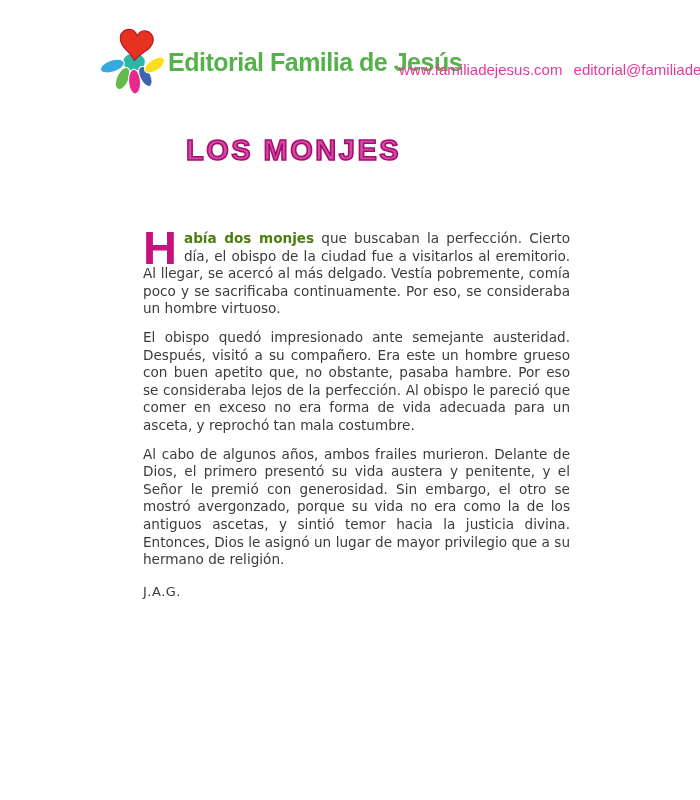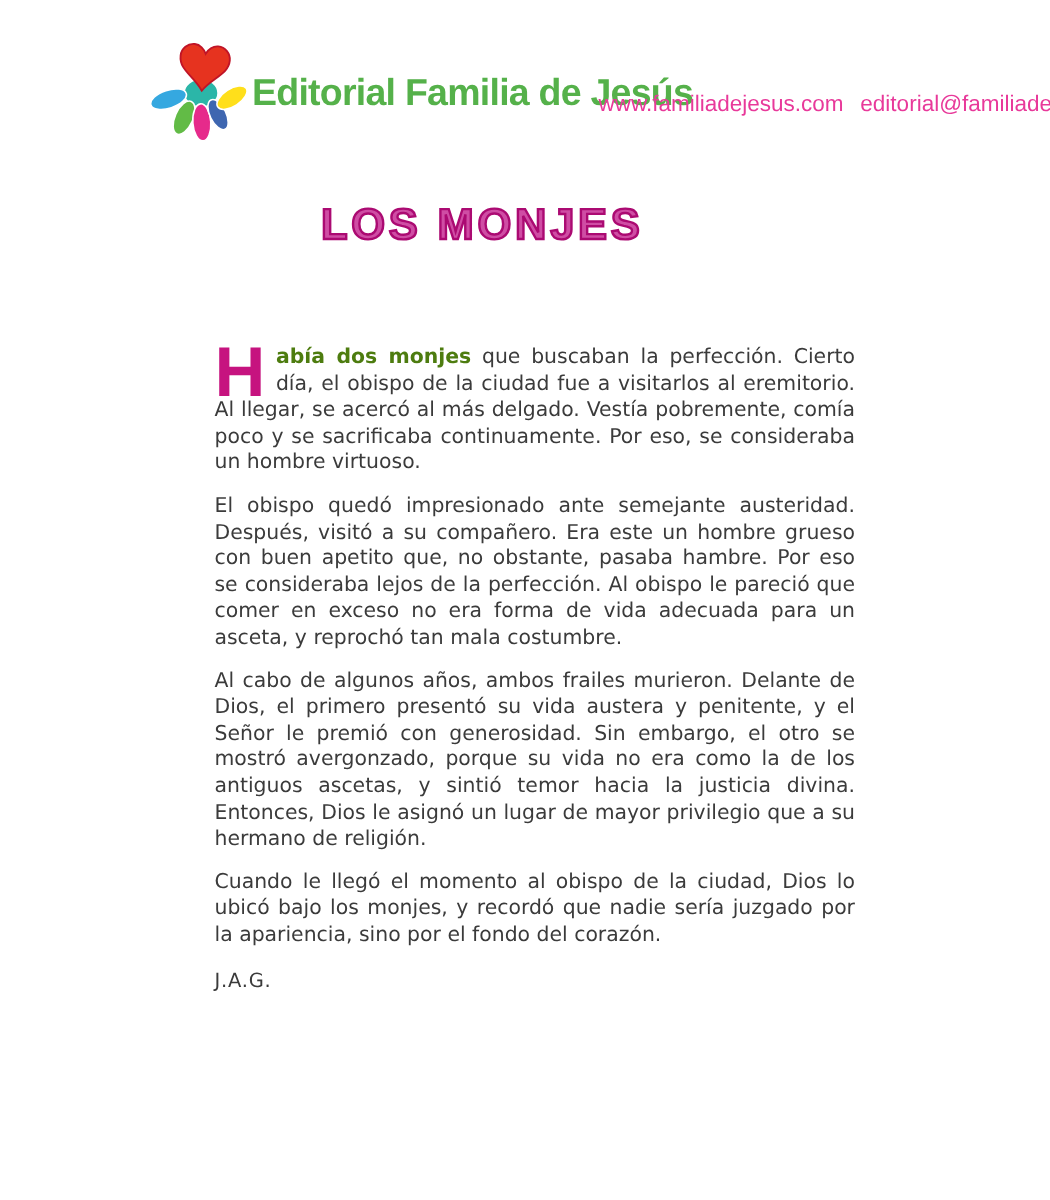--- a/index.html
+++ b/index.html
@@ -28,21 +28,20 @@
   .contact span { margin-right: 7px; }
   .contact span:last-child { margin-right: 0; }
 
   
   .title {
     position: absolute; left: 0; top: 134px; width: 587px;
     margin: 0; text-align: center;
     font-family: "Liberation Sans", sans-serif;
     font-size: 29px; font-weight: bold; letter-spacing: 2.5px;
     color: #cf4da4;
-    padding-left: 28px;
     -webkit-text-stroke: 1.6px #ab0a72;
   }
 
   
   .story {
     position: absolute; left: 143px; top: 230px; width: 427px;
     color: #3b3b3b;
     font-family: "DejaVu Sans", sans-serif;
     font-size: 13.6px; line-height: 17.6px;
     text-align: justify;
@@ -94,17 +93,16 @@
       <span>649547862</span>
     </div>
   </div>
 
   <h1 class="title">LOS MONJES</h1>
 
   <div class="story">
     <p><span class="dropcap">H</span><span class="highlight">abía dos monjes</span><span> que buscaban la perfección. Cierto día, el obispo de la ciudad fue a visitarlos al eremitorio. Al llegar, se acercó al más delgado. Vestía pobremente, comía poco y se sacrificaba continuamente. Por eso, se consideraba un hombre virtuoso.</span></p>
     <p>El obispo quedó impresionado ante semejante austeridad. Después, visitó a su compañero. Era este un hombre grueso con buen apetito que, no obstante, pasaba hambre. Por eso se consideraba lejos de la perfección. Al obispo le pareció que comer en exceso no era forma de vida adecuada para un asceta, y reprochó tan mala costumbre.</p>
     <p>Al cabo de algunos años, ambos frailes murieron. Delante de Dios, el primero presentó su vida austera y penitente, y el Señor le premió con generosidad. Sin embargo, el otro se mostró avergonzado, porque su vida no era como la de los antiguos ascetas, y sintió temor hacia la justicia divina. Entonces, Dios le asignó un lugar de mayor privilegio que a su hermano de religión.</p>
-    <p>Cuando le llegó el momento al obispo de la ciudad, Dios lo ubicó bajo los monjes, y recordó que nadie sería juzgado por la apariencia, sino por el fondo del corazón.</p>
     <div class="signature">J.A.G.</div>
   </div>
 
 </div>
 
 </body></html>

